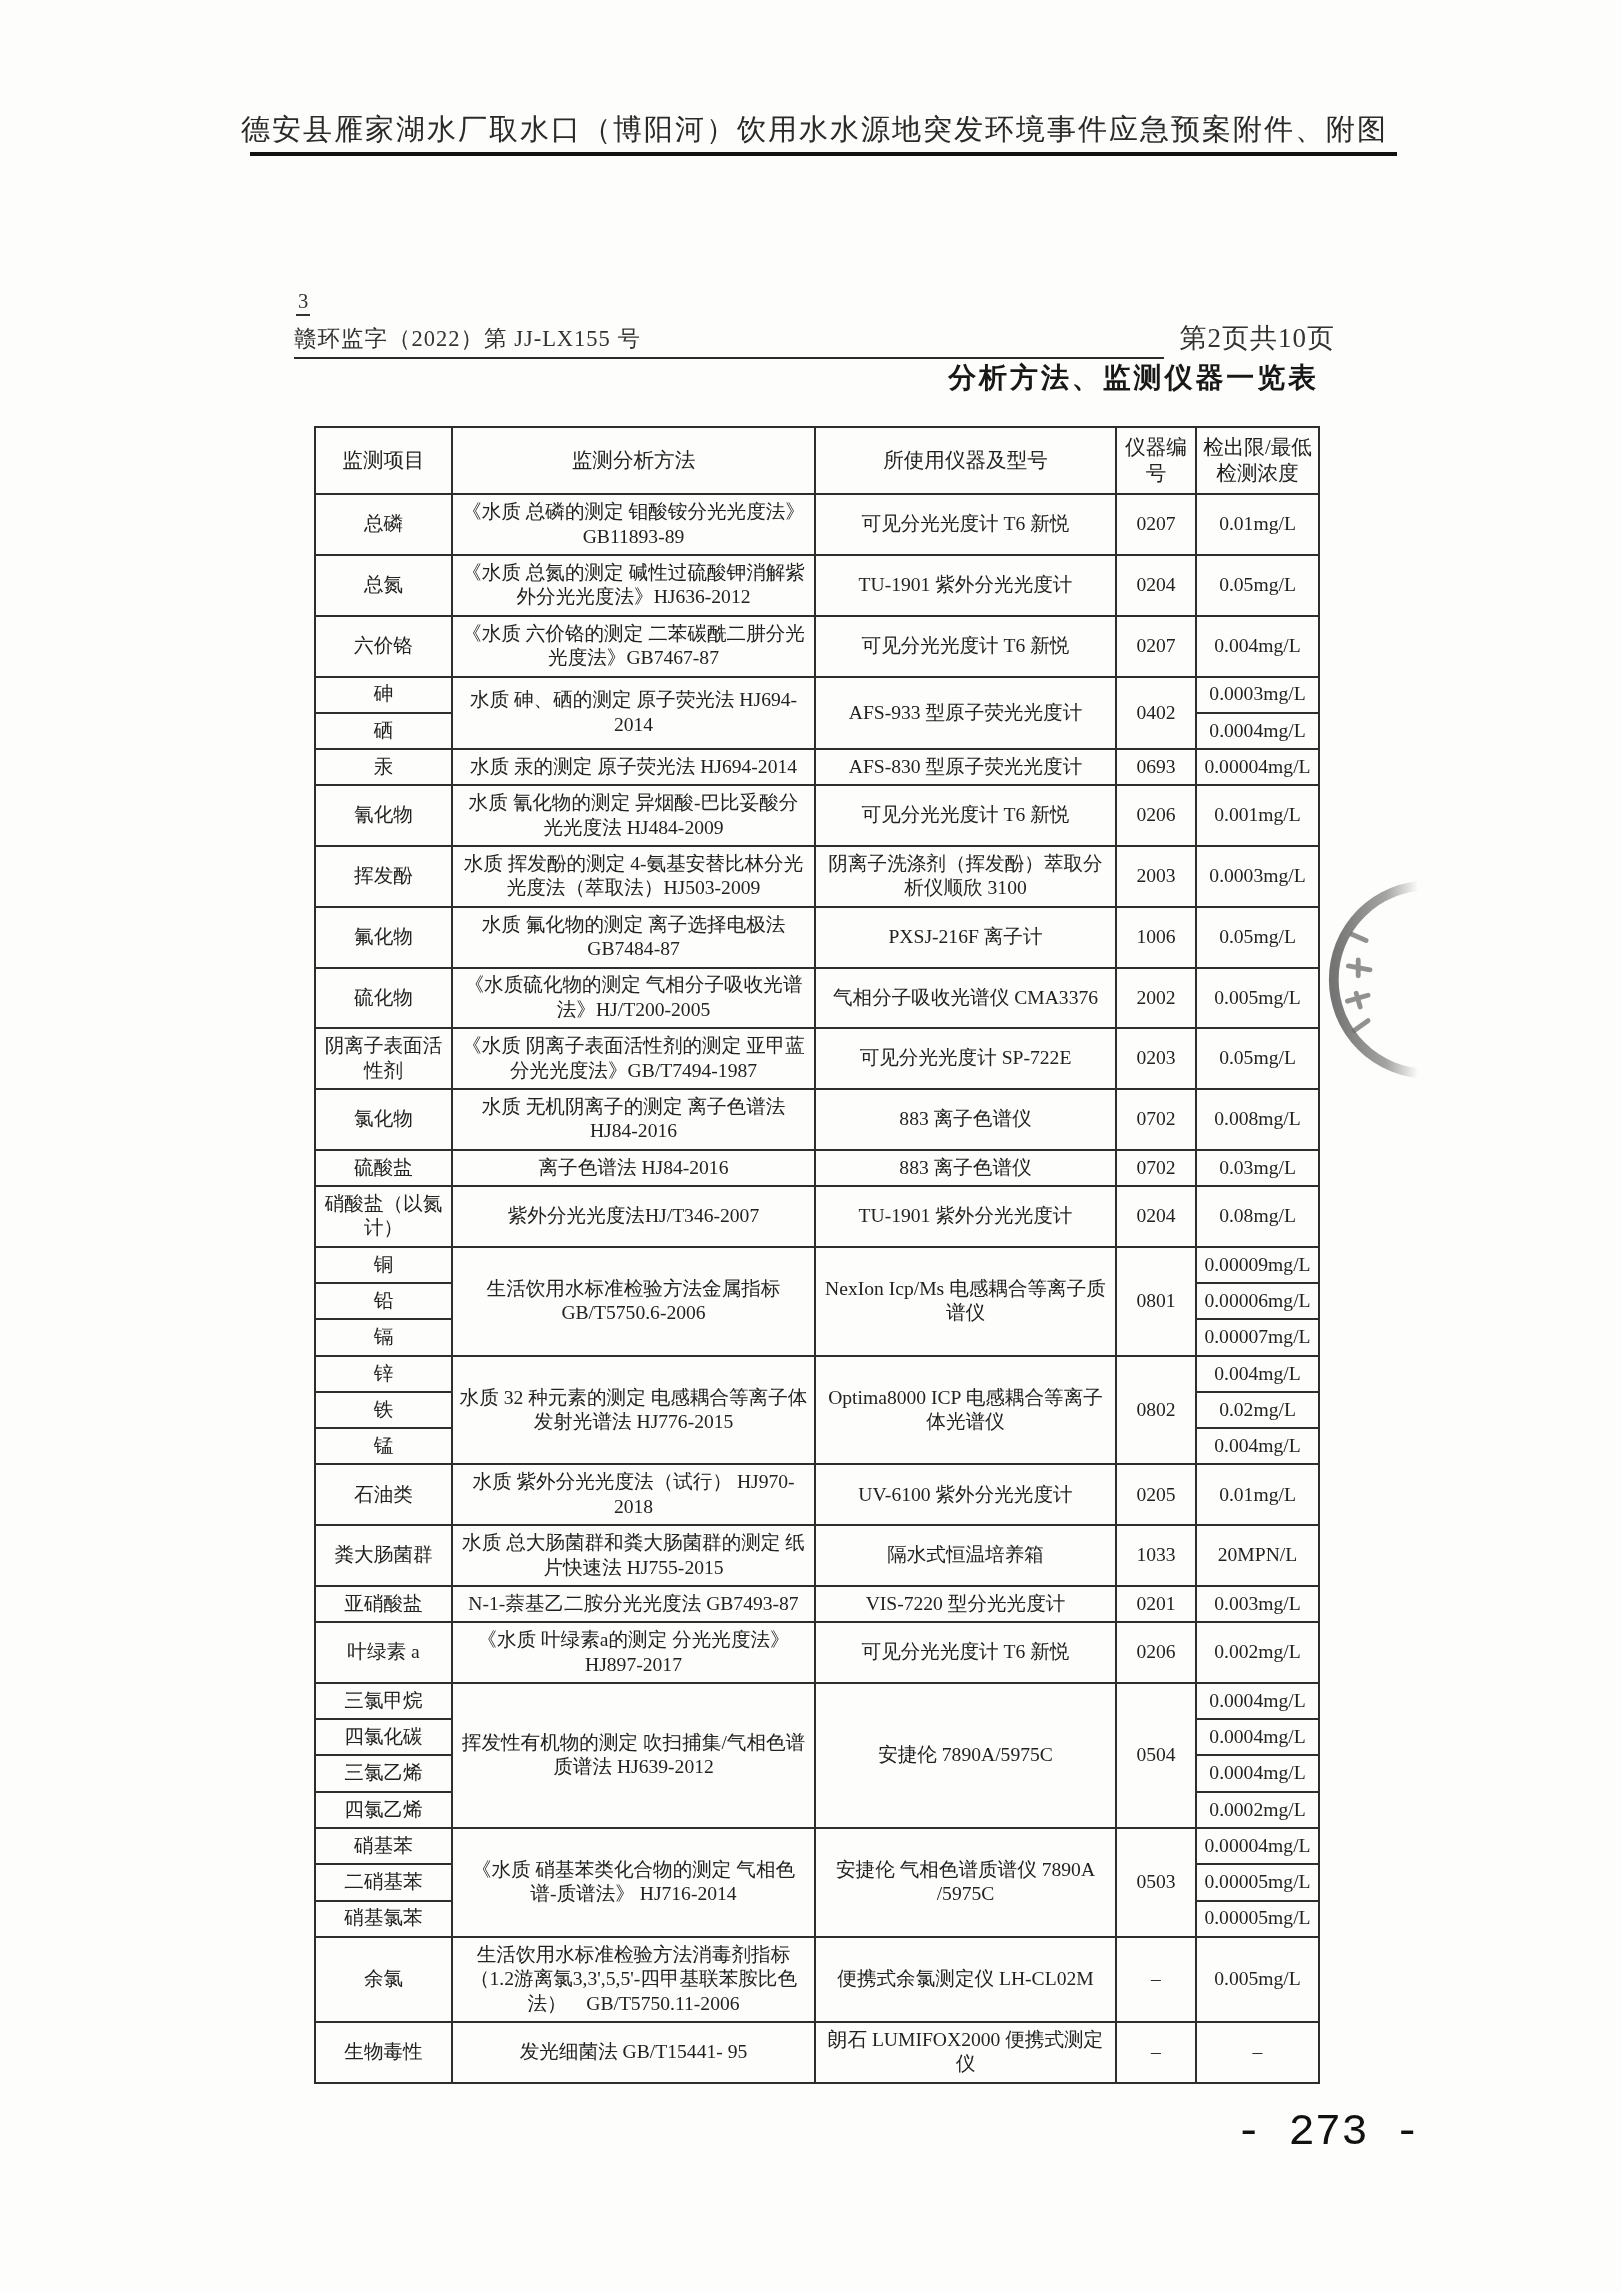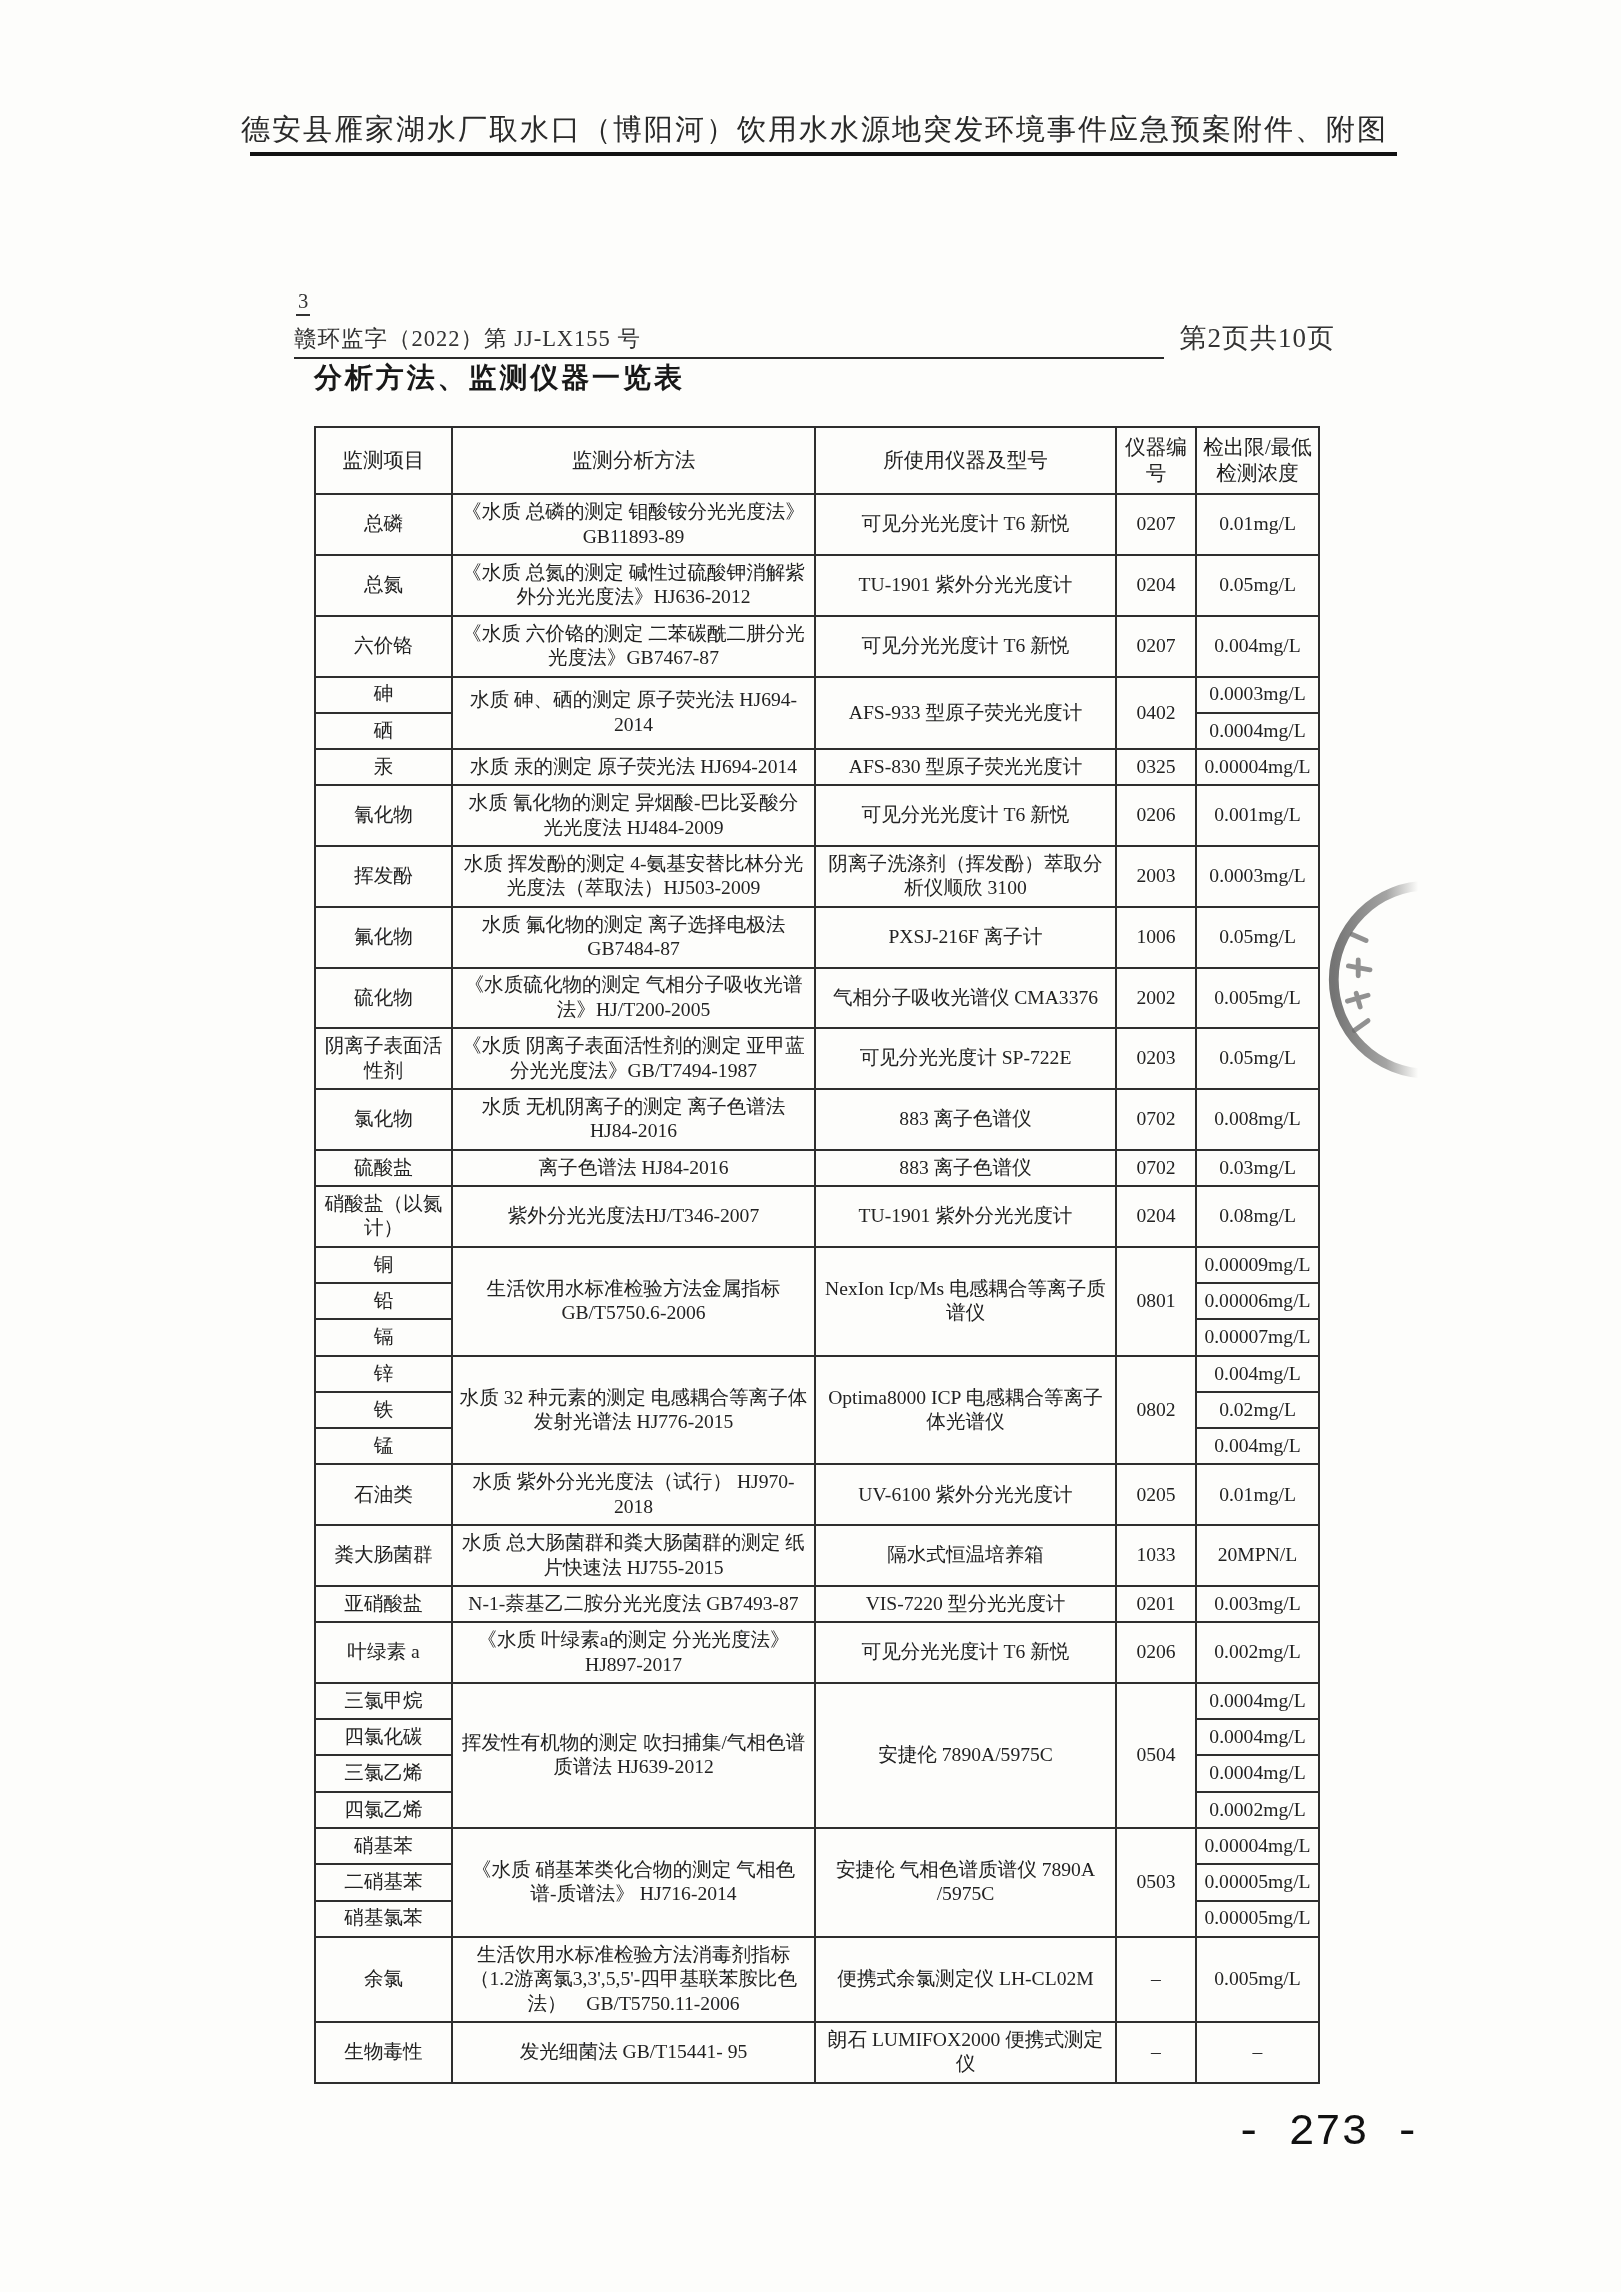--- a/index.html
+++ b/index.html
@@ -27,21 +27,21 @@
     position:absolute; top:320px; left:294px; width:1041px;
     display:flex; align-items:flex-end;
   }
   .meta-underline {
     flex:1; display:flex; border-bottom:2px solid #2a2a2a; padding-bottom:2.9px;align-items:flex-end;
   }
   .doc-number { font-size:22.5px; color:#333; letter-spacing:1px; }
   .page-indicator { font-size:27px; color:#333; padding:0 0 2.9px 15.7px; letter-spacing:1px; }
   .table-title {
     position:absolute; top:359px; left:314px; width:1005px;
-    text-align:left; font-weight:bold; font-size:28px; color:#181818;
+    text-align:right; font-weight:bold; font-size:28px; color:#181818;
     font-family:"Liberation Sans","DejaVu Sans",sans-serif; letter-spacing:2.9px;
   }
   table.analysis {
     position:absolute; top:426px; left:314px; width:1005px;
     border-collapse:collapse; table-layout:fixed;border-radius:10px;
   }
   table.analysis th, table.analysis td {
     border:2px solid #2e2e2e;
     font-size:19.6px; line-height:1.25;
     text-align:center; vertical-align:middle;
@@ -122,21 +122,21 @@
         <td class="c-limit">0.0003mg/L</td>
       </tr>
       <tr>
         <td class="c-item">硒</td>
         <td class="c-limit">0.0004mg/L</td>
       </tr>
       <tr>
         <td class="c-item">汞</td>
         <td class="c-method">水质 汞的测定 原子荧光法 HJ694-2014</td>
         <td class="c-instr">AFS-830 型原子荧光光度计</td>
-        <td class="c-num">0325</td>
+        <td class="c-num">0693</td>
         <td class="c-limit">0.00004mg/L</td>
       </tr>
       <tr>
         <td class="c-item">氰化物</td>
         <td class="c-method">水质 氰化物的测定 异烟酸-巴比妥酸分光光度法 HJ484-2009</td>
         <td class="c-instr">可见分光光度计 T6 新悦</td>
         <td class="c-num">0206</td>
         <td class="c-limit">0.001mg/L</td>
       </tr>
       <tr>

